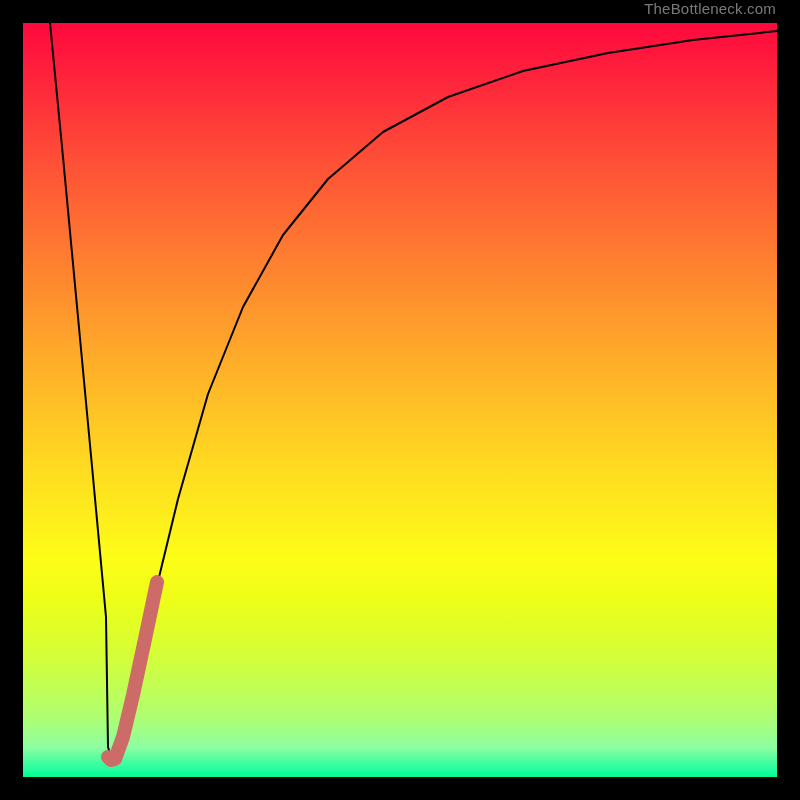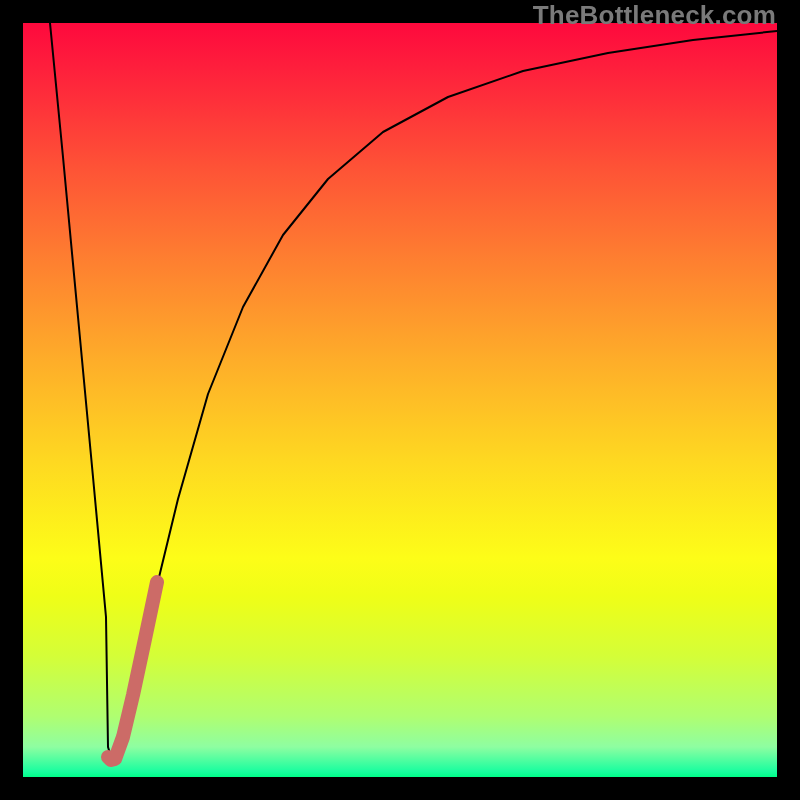--- a/index.html
+++ b/index.html
@@ -41,22 +41,22 @@
       #8EFEA1 96%,
       #18FE9F 99.3%,
       #00FE89 100%
     );
   }
   .watermark {
     position: absolute;
     top: 0px;
     right: 24px;
     color: #7A7A7A;
-    font-size: 26px;
-    font-weight: 700;
+    font-size: 15px;
+    font-weight: 400;
     letter-spacing: 0.2px;
     user-select: none;
   }
   svg.curves {
     position: absolute;
     left: 23px;
     top: 23px;
     width: 754px;
     height: 754px;
     overflow: visible;

